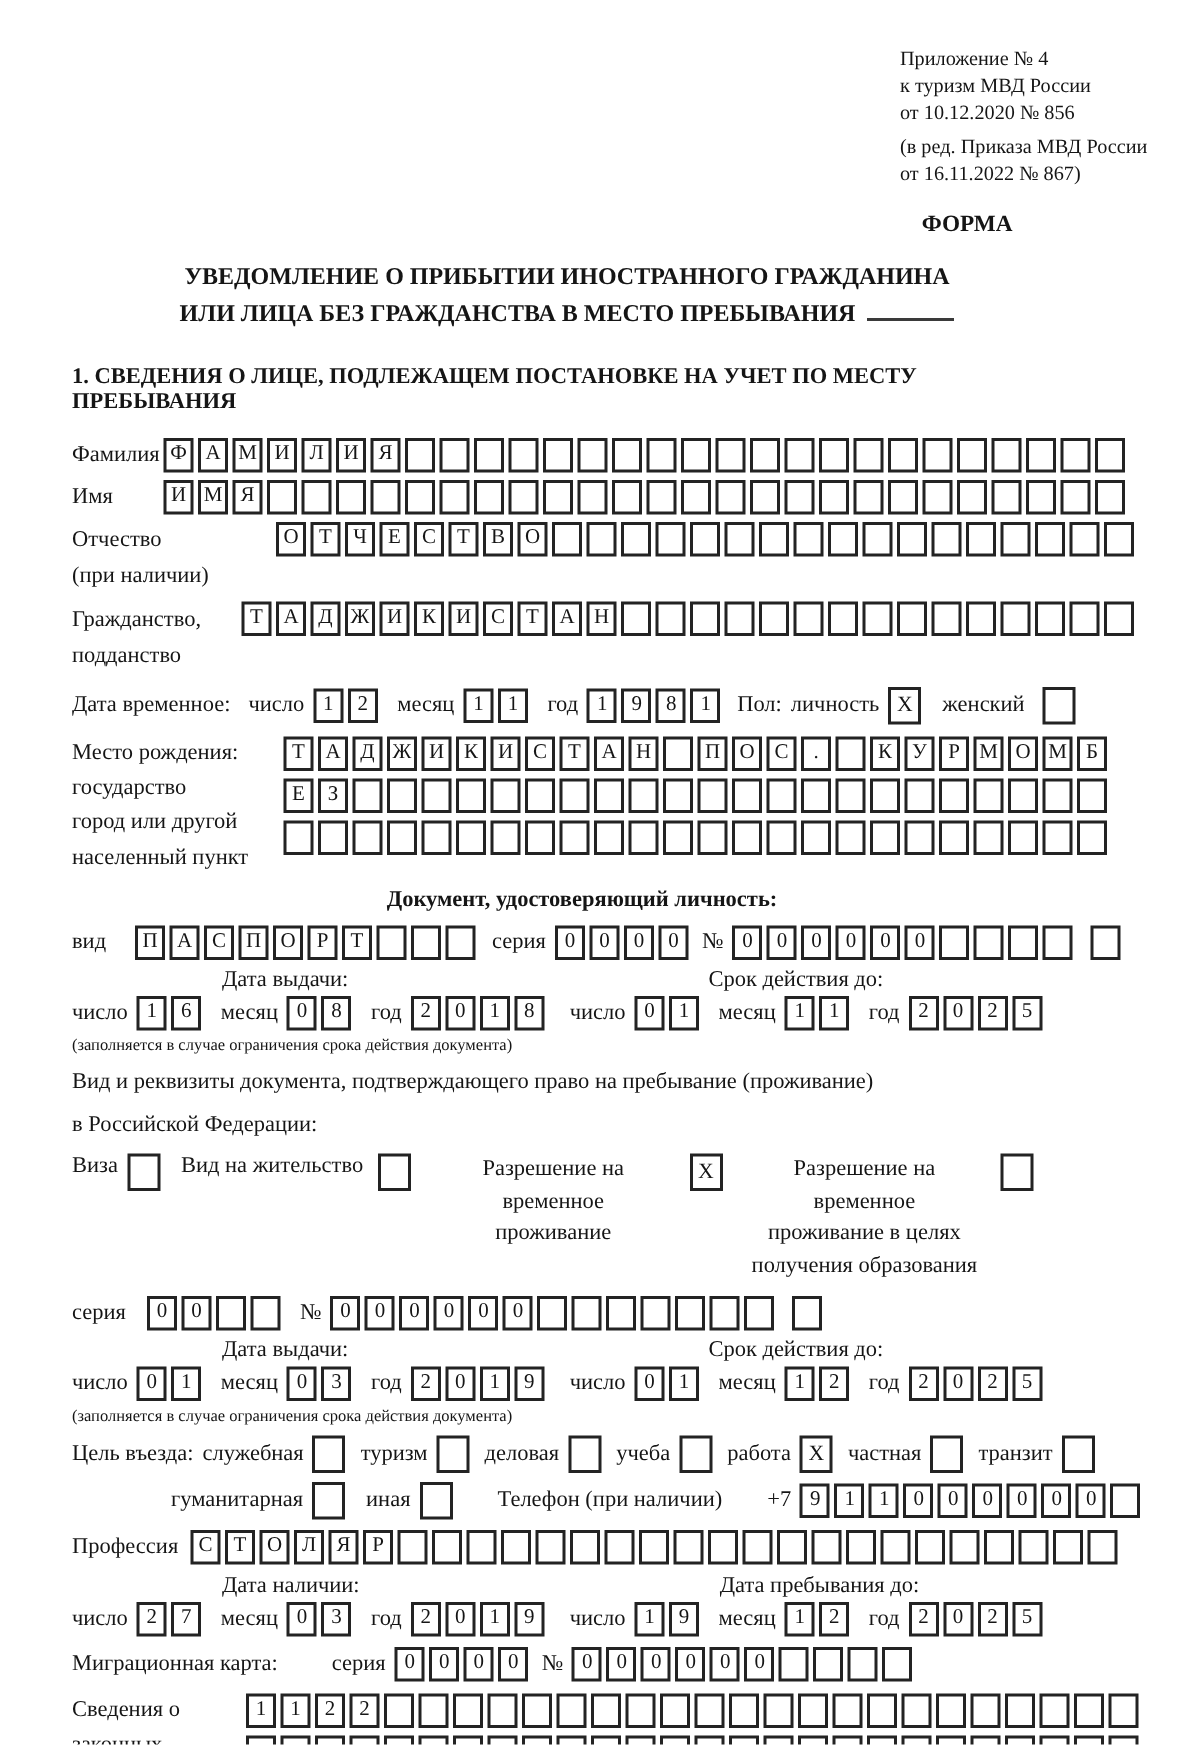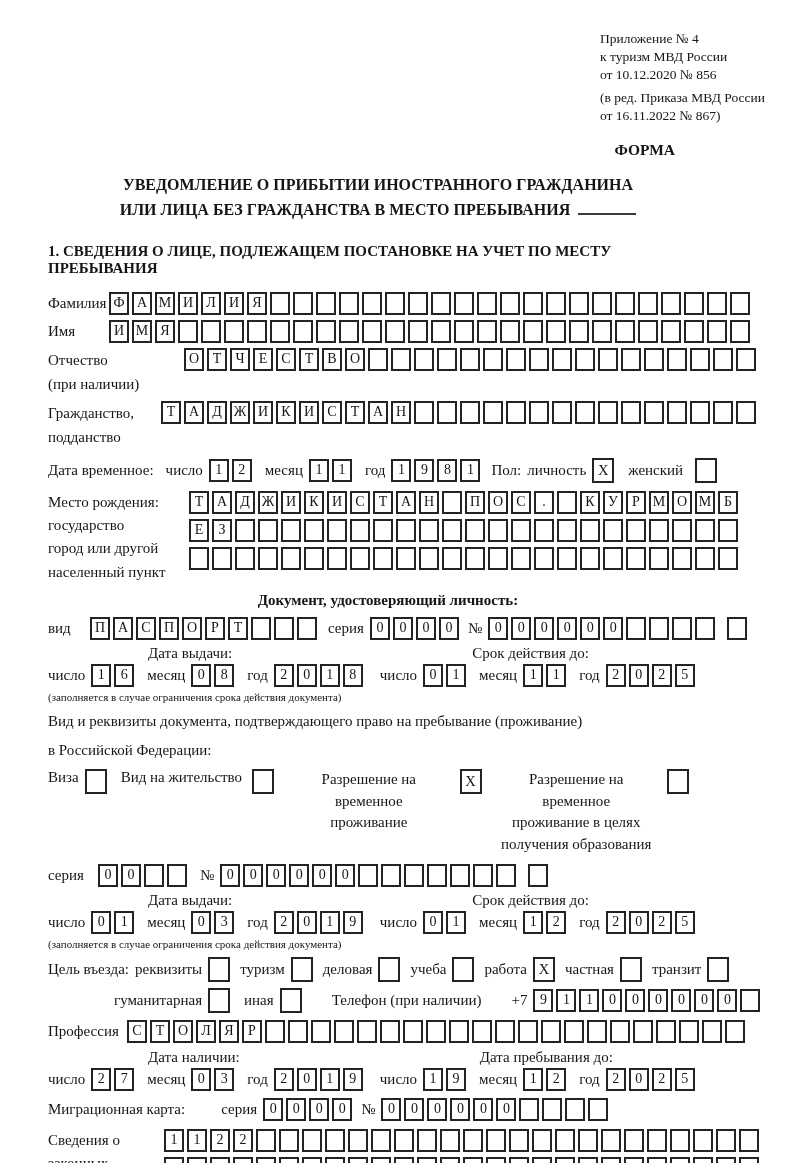--- a/index.html
+++ b/index.html
@@ -490,21 +490,21 @@
         <span class="cell">2</span>
         <span class="cell">0</span>
         <span class="cell">2</span>
         <span class="cell">5</span>
       </span>
   </div>
   <div class="note">(заполняется в случае ограничения срока действия документа)</div>
 
   <div class="row" style="margin-top:4px">
     <span class="lbl mr6">Цель въезда:</span>
-    <span class="lbl mr6">реквизиты</span>
+    <span class="lbl mr6">служебная</span>
     <span class="cbox mr10"></span>
     <span class="lbl mr6">туризм</span>
     <span class="cbox mr10"></span>
     <span class="lbl mr6">деловая</span>
     <span class="cbox mr10"></span>
     <span class="lbl mr6">учеба</span>
     <span class="cbox mr10"></span>
     <span class="lbl mr6">работа</span>
     <span class="cbox mr10">X</span>
     <span class="lbl mr6">частная</span>

